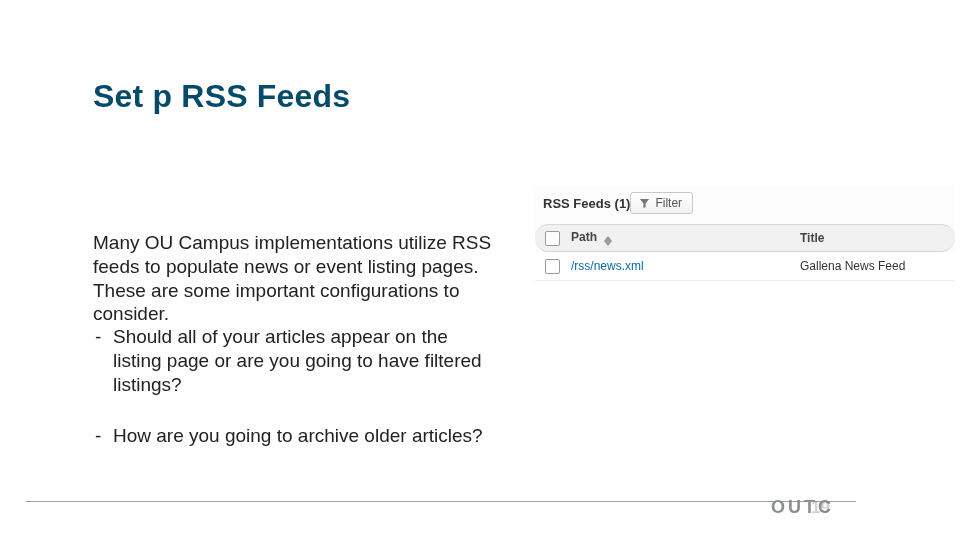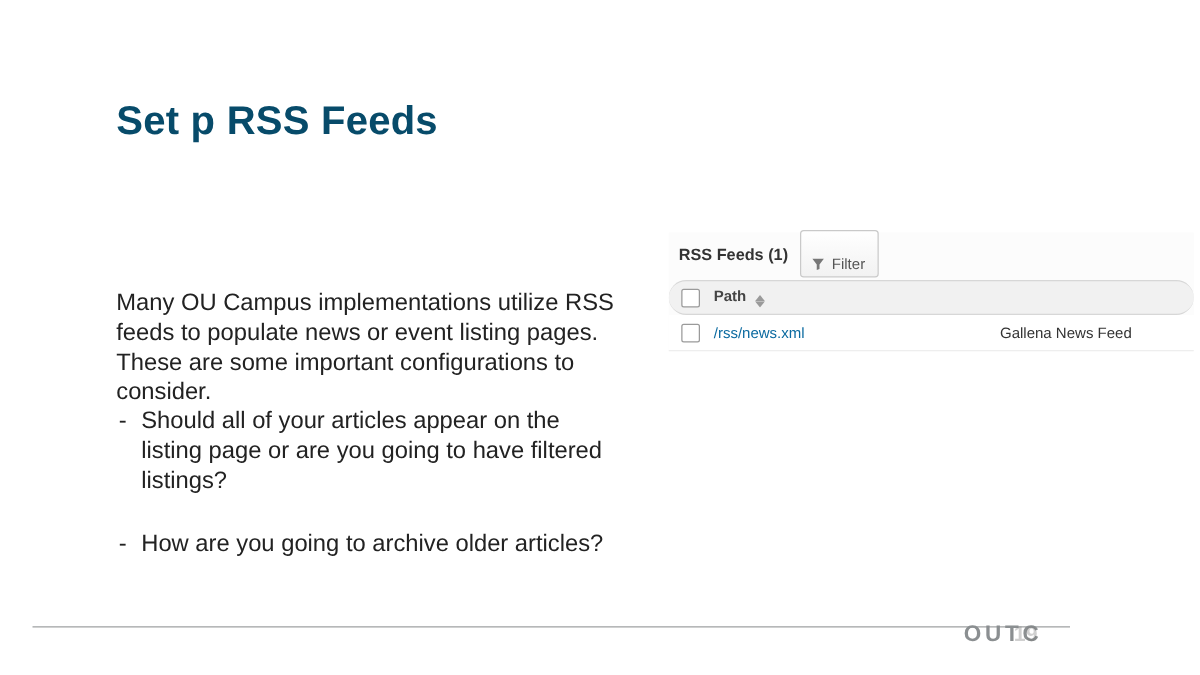--- a/index.html
+++ b/index.html
@@ -75,27 +75,27 @@
   }
   .rss-title {
     font-weight: 700;
     font-size: 13px;
     color: #333;
   }
   .rss-count {
     font-weight: 700;
   }
   .filter-btn {
-    margin-left: 10px;
+    margin-left: 0;
     border: 1px solid #c9c9c9;
     border-radius: 3px;
     background: linear-gradient(#ffffff,#f2f2f2);
     font-size: 12px;
     color: #555;
-    padding: 19px 10px 3px 8px;
+    padding: 3px 10px 3px 8px;
     display: inline-flex;
     align-items: center;
     gap: 5px;
   }
   .funnel {
     display: inline-block;
   }
   .funnel svg { display:block; }
 
   .rss-header-row {
@@ -216,20 +216,21 @@
         <span>Path</span>
         <span class="carets">
           <svg width="8" height="5">
               <path d="M4 0 L8 5 H0 Z" fill="#9a9a9a"></path>
             </svg>
           <svg width="8" height="5">
               <path d="M4 5 L0 0 H8 Z" fill="#9a9a9a"></path>
             </svg>
         </span>
       </div>
+      <div class="col-title">Title</div>
     </div>
 
     <div class="rss-row">
       <div class="col-check">
           <div class="fake-check"></div>
         </div>
       <div class="col-path"><span class="path-link">/rss/news.xml</span></div>
       <div class="col-title">Gallena News Feed</div>
     </div>
   </div>

